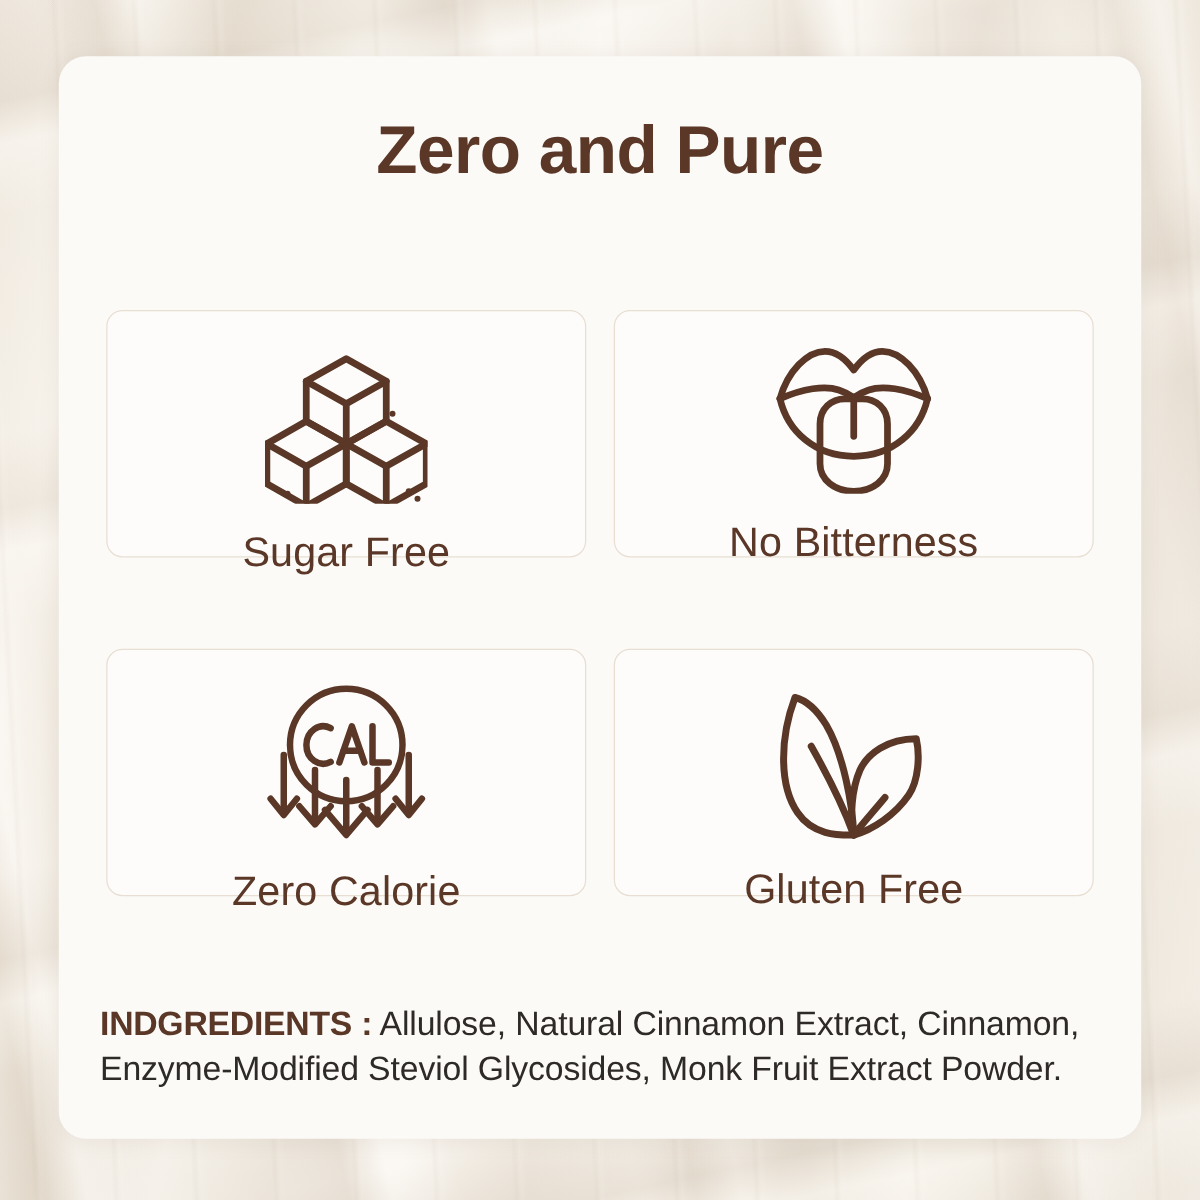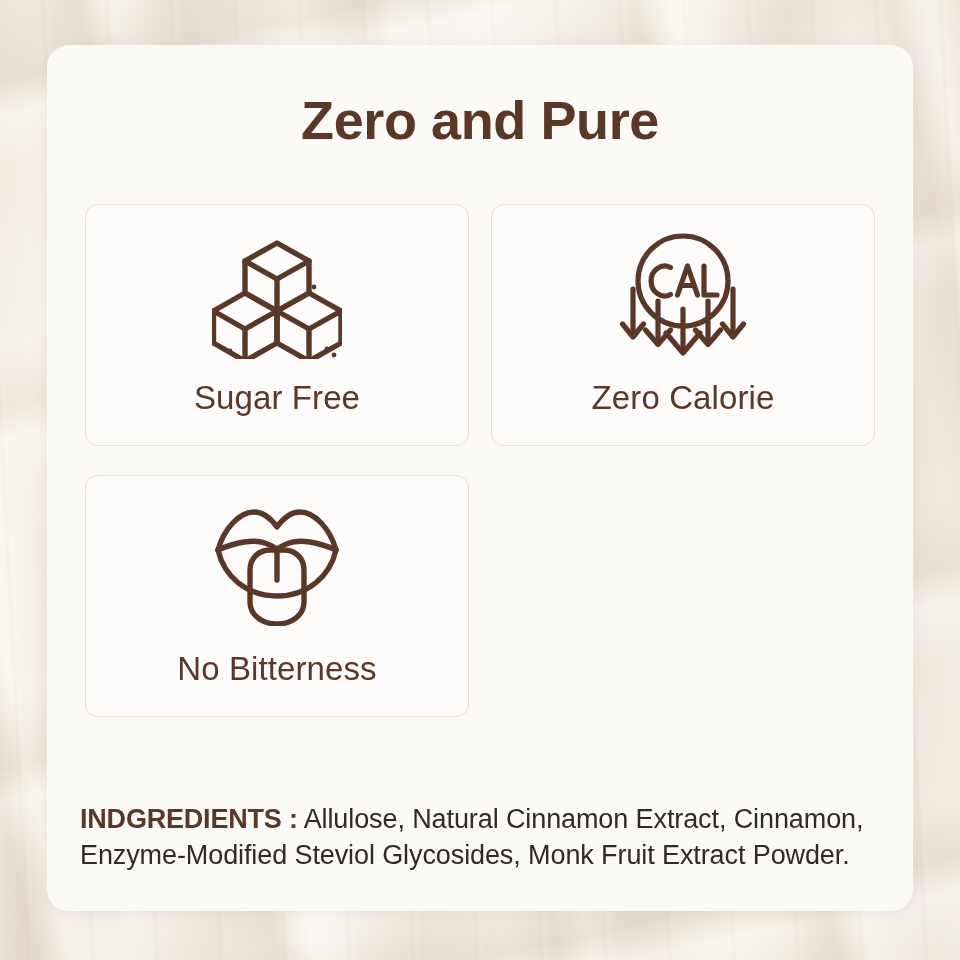--- a/index.html
+++ b/index.html
@@ -105,20 +105,21 @@
   .card {
     background: #fdfcfa;
     border: 1px solid #e8ded2;
     border-radius: 13px;
     display: flex;
     flex-direction: column;
     align-items: center;
     justify-content: flex-start;
     box-sizing: border-box;
     position: relative;
+    margin-top: 44px;
   }
   .card-icon {
     margin-top: 26px;
     height: 128px;
     display: flex;
     align-items: center;
     justify-content: center;
   }
   .card-label {
     margin-top: 22px;
@@ -185,20 +186,42 @@
             <circle cx="18" cy="120" r="2.4" fill="#5a3726" stroke="none"></circle>
             <circle cx="115" cy="118" r="2.4" fill="#5a3726" stroke="none"></circle>
             <circle cx="122" cy="124" r="2.4" fill="#5a3726" stroke="none"></circle>
           </svg>
         </div>
         <div class="card-label">Sugar Free</div>
       </div>
 
       <div class="card">
         <div class="card-icon">
+          <svg width="126" height="120" viewBox="0 0 126 120" fill="none" stroke="#5a3726" stroke-width="5.4" stroke-linecap="round" stroke-linejoin="round">
+
+            <path d="M4 44 C10 22 26 6 40 6 C51 6 58 14 63 21 C68 14 75 6 86 6
+                     C100 6 116 22 122 44"></path>
+
+            <path d="M4 44 C22 36 40 33 51 37 C57 39 60 41 63 43
+                     C66 41 69 39 75 37 C86 33 104 36 122 44"></path>
+
+            <path d="M4 44 C10 70 32 90 63 90 C94 90 116 70 122 44"></path>
+
+            <path d="M36 64 C36 52 45 44 56 44 C63 44 63 44 63 44
+                     C63 44 63 44 70 44 C81 44 90 52 90 64
+                     L90 96 C90 109 78 118 63 118 C48 118 36 109 36 96 Z"></path>
+
+            <path d="M63 44 L63 74"></path>
+          </svg>
+        </div>
+        <div class="card-label">No Bitterness</div>
+      </div>
+
+      <div class="card">
+        <div class="card-icon">
           <svg width="132" height="128" viewBox="0 0 132 128" fill="none" stroke="#5a3726" stroke-width="5.2" stroke-linecap="round" stroke-linejoin="round">
 
             <circle cx="66" cy="50" r="45"></circle>
 
             <path d="M53.5 36.5 A13.5 15 0 1 0 53.5 63.5"></path>
             <path d="M60.5 64 L70.5 35 L80.5 64"></path>
             <path d="M64 54.5 L77 54.5"></path>
             <path d="M87 35 L87 64 L100 64"></path>
 
             <path d="M16 58 L16 104"></path>
@@ -215,40 +238,35 @@
 
             <path d="M116 58 L116 104"></path>
             <path d="M105.5 93 L116 106 L126.5 93"></path>
           </svg>
         </div>
         <div class="card-label">Zero Calorie</div>
       </div>
 
       <div class="card">
         <div class="card-icon">
-          <svg width="126" height="120" viewBox="0 0 126 120" fill="none" stroke="#5a3726" stroke-width="5.4" stroke-linecap="round" stroke-linejoin="round">
-
-            <path d="M4 44 C10 22 26 6 40 6 C51 6 58 14 63 21 C68 14 75 6 86 6
-                     C100 6 116 22 122 44"></path>
-
-            <path d="M4 44 C22 36 40 33 51 37 C57 39 60 41 63 43
-                     C66 41 69 39 75 37 C86 33 104 36 122 44"></path>
-
-            <path d="M4 44 C10 70 32 90 63 90 C94 90 116 70 122 44"></path>
-
-            <path d="M36 64 C36 52 45 44 56 44 C63 44 63 44 63 44
-                     C63 44 63 44 70 44 C81 44 90 52 90 64
-                     L90 96 C90 109 78 118 63 118 C48 118 36 109 36 96 Z"></path>
-
-            <path d="M63 44 L63 74"></path>
-          </svg>
-        </div>
-        <div class="card-label">No Bitterness</div>
-      </div>
-
+          <svg width="126" height="126" viewBox="0 0 126 126" fill="none" stroke="#5a3726" stroke-width="5.6" stroke-linecap="round" stroke-linejoin="round">
+
+            <path d="M16 12 C4 44 3 82 18 104 C31 123 52 122 63 122
+                     C62 98 55 58 41 34 C33 21 24 14 16 12 Z"></path>
+
+            <path d="M29 51 C42 74 55 100 63 122"></path>
+
+            <path d="M113 45 C90 45 74 57 68 70 C61 86 60 108 63 122
+                     C78 118 96 106 107 90 C115 78 116 58 113 45 Z"></path>
+
+            <path d="M88 92 C78 104 69 114 63 122"></path>
+          </svg>
+        </div>
+        <div class="card-label">Gluten Free</div>
+      </div>
 
     </div>
 
     <div class="ingredients">
       <span class="ing-head">INDGREDIENTS :</span><span> Allulose, Natural Cinnamon Extract, Cinnamon, Enzyme-Modified Steviol Glycosides, Monk Fruit Extract Powder.</span>
     </div>
 
   </div>
 </div>
 

